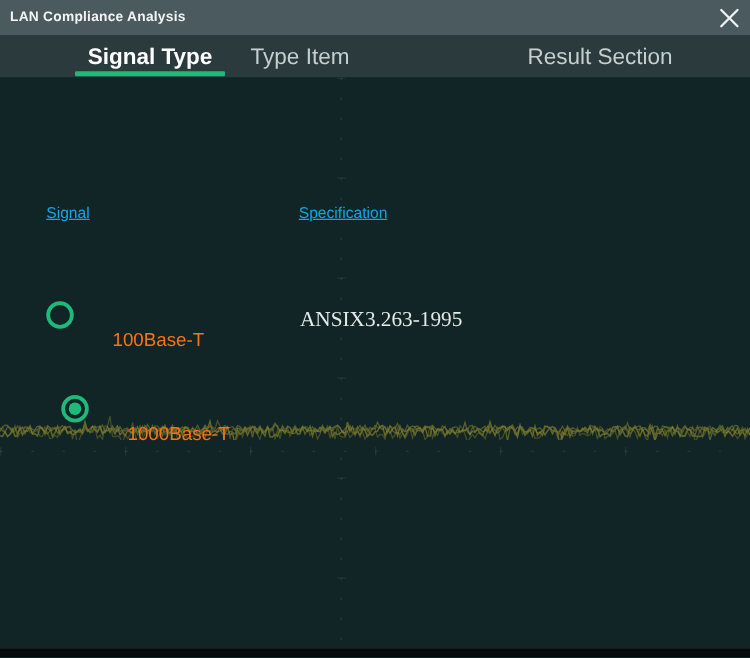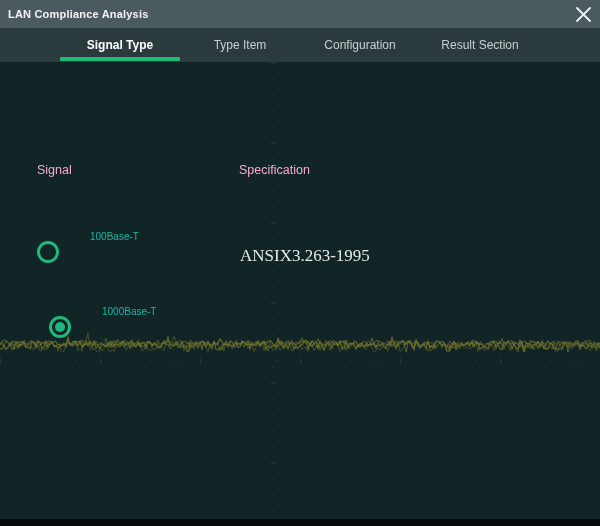--- a/index.html
+++ b/index.html
@@ -28,55 +28,55 @@
   }
 
   
   .tabbar{
     left:0;top:28px;width:600px;height:34px;
     background:#2b3a3d;
   }
   .tab{
     position:absolute;top:0;height:34px;width:120px;
     display:flex;align-items:center;justify-content:center;
-    color:#c6cfcf;font-size:12px;cursor:pointer;
+    color:#c6cfcf;font-size:18px;cursor:pointer;
   }
   .tab.active{color:#ffffff;font-weight:bold;}
   .tab .underline{
     display:none;position:absolute;left:0;right:0;bottom:1px;height:4px;
     background:#1dbb7a;border-radius:1px;
   }
   .tab.active .underline{display:block;}
 
   
   .content{
     left:0;top:62px;width:600px;height:457px;
     background:#122526;
   }
-  .hdr{color:#f9a8d4;font-size:12.5px;}
+  .hdr{color:#0ea5e9;font-size:12.5px;text-decoration:underline;}
   .hdr-signal{left:37px;top:101px;}
   .hdr-spec{left:239px;top:101px;}
 
   .sig-row{
     left:0;top:0;width:600px;height:44px;cursor:pointer;z-index:3;
   }
   .row-0{top:168px;}
   .row-1{top:243px;margin-left:12px;}
   .radio{
     position:absolute;left:37px;top:11px;
     width:16px;height:16px;border:3px solid #1fba7b;border-radius:50%;
     box-sizing:content-box;
   }
   .radio .dot{
     display:none;position:absolute;left:3px;top:3px;width:10px;height:10px;
     border-radius:50%;background:#1fba7b;
   }
   .radio.selected .dot{display:block;}
   .row-label{
-    position:absolute;left:90px;top:1px;color:#14b8a6;font-size:10px;
+    position:absolute;left:90px;top:34px;color:#f97316;font-size:15px;
   }
   .row-spec{
     position:absolute;left:240px;top:16px;color:#e6e9e9;font-size:17px;font-family:Liberation Serif, serif;
   }
 
   .layer{left:0;top:0;pointer-events:none;}
   .bottombar{
     left:0;top:519px;width:600px;height:7px;background:#060a0a;z-index:5;
   }
 </style>
@@ -93,24 +93,20 @@
   </button>
 </div>
 
 <div class="abs tabbar">
   <div class="tab active" style="left:60px">
     <span>Signal Type</span>
     <i class="underline"></i>
   </div>
   <div class="tab" style="left:180px">
     <span>Type Item</span>
-
-  </div>
-  <div class="tab" style="left:300px">
-    <span>Configuration</span>
 
   </div>
   <div class="tab" style="left:420px">
     <span>Result Section</span>
 
   </div>
 </div>
 
 <div class="abs content">
 

